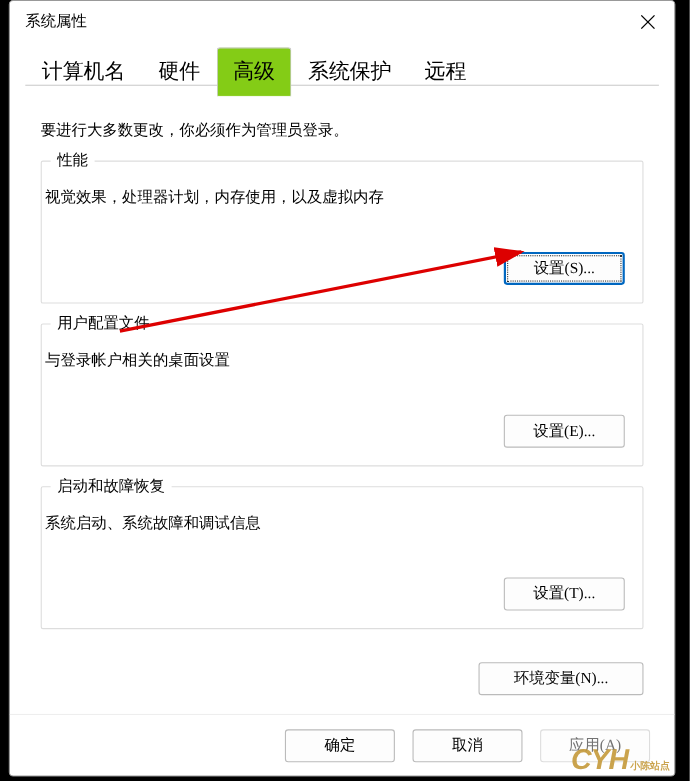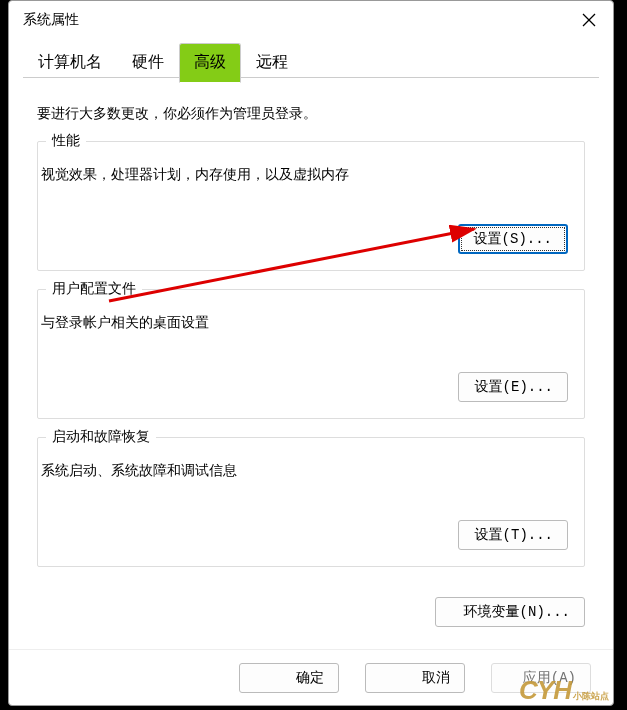--- a/index.html
+++ b/index.html
@@ -38,21 +38,21 @@
       cursor: pointer;
     }
     .close-btn svg { width: 14px; height: 14px; }
     .tabs {
       display: flex;
       padding: 4px 14px 0 14px;
       border-bottom: 1px solid transparent;
     }
     .tab {
       padding: 8px 14px;
-      font-size: 16px;
+      font-size: 19px;
       cursor: pointer;
       border: 1px solid transparent;
       position: relative;
     }
     .tab.active {
       border: 1px solid #ccc;
       border-bottom: 1px solid #fff;
       border-radius: 3px 3px 0 0;
       background: #84cc16;
       z-index: 2;
@@ -88,42 +88,41 @@
     .group-desc.short { margin-bottom: 40px; }
     .btn-row { display: flex; justify-content: flex-end; }
     .btn {
       min-width: 110px;
       height: 30px;
       border: 1px solid #bbb;
       background: #fdfdfd;
       border-radius: 3px;
       cursor: pointer;
       font-size: 14px;
-      font-family: Liberation Mono, monospace;
+      font-family: Liberation Serif, serif;
       padding: 0 14px;
-      text-align: right;
     }
     .btn.focus {
       border: 2px solid #0067c0;
       outline: 1px dotted #333;
       outline-offset: -4px;
     }
     .env-row {
       display: flex;
       justify-content: flex-end;
       margin-top: 30px;
       padding-right: 0;
     }
     .env-row .btn { min-width: 150px; }
     .footer {
       height: 56px;
       display: flex;
       justify-content: flex-end;
       align-items: center;
-      gap: 26px;
+      gap: 16px;
       padding: 0 22px;
       border-top: 1px solid #eee;
     }
     .footer .btn { min-width: 100px; }
     .footer .btn.disabled { color: #737373; border-color: #ddd; }
     .arrow {
       position: absolute;
       pointer-events: none;
     }
     .watermark {
@@ -152,20 +151,21 @@
         <line x1="13" y1="1" x2="1" y2="13" stroke="#000" stroke-width="1.2"></line>
       </svg>
     </div>
   </div>
 
   <div class="tab-separator"></div>
   <div class="tabs">
     <div class="tab">计算机名</div>
     <div class="tab">硬件</div>
     <div class="tab active">高级</div>
+    <div class="tab">系统保护</div>
     <div class="tab">远程</div>
   </div>
 
   <div class="content">
     <div class="admin-note">要进行大多数更改，你必须作为管理员登录。</div>
 
     <div class="group">
       <div class="group-title">性能</div>
       <div class="group-desc">视觉效果，处理器计划，内存使用，以及虚拟内存</div>
       <div class="btn-row">

